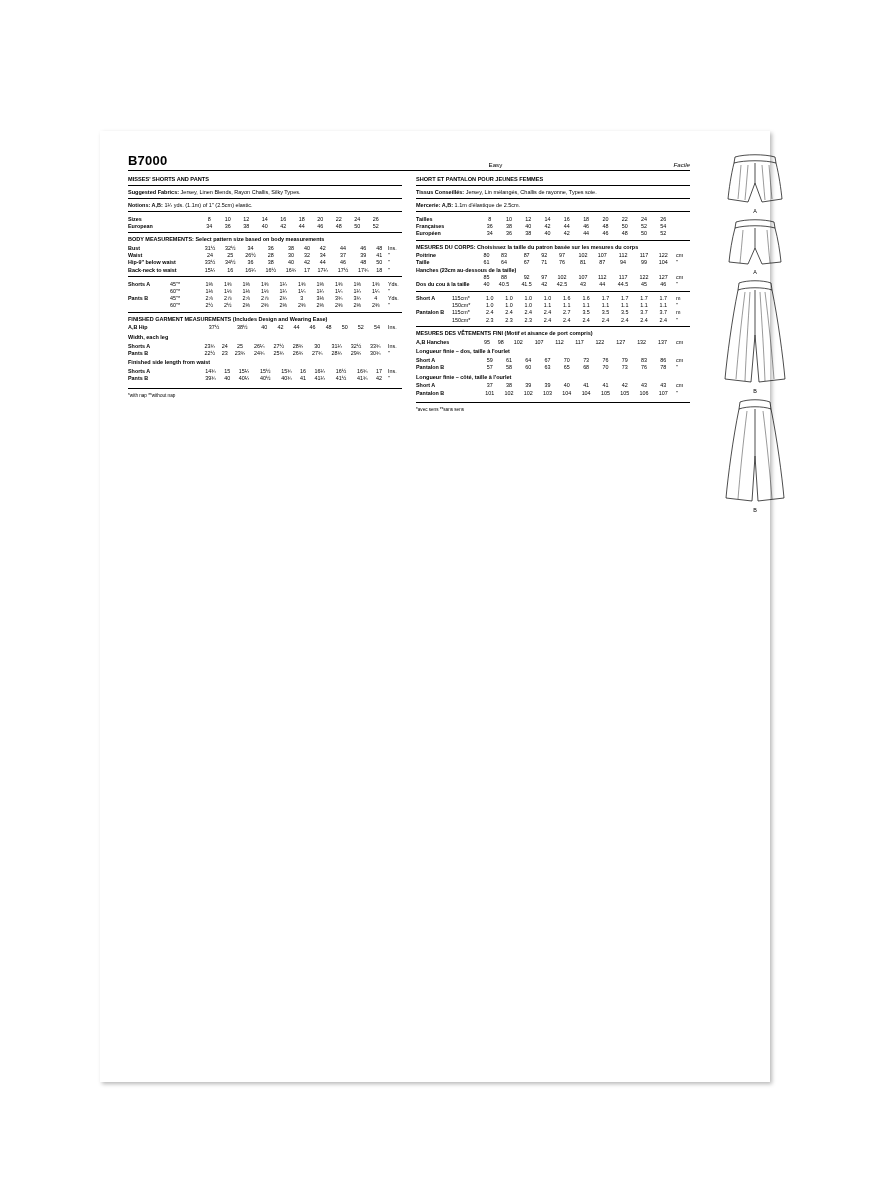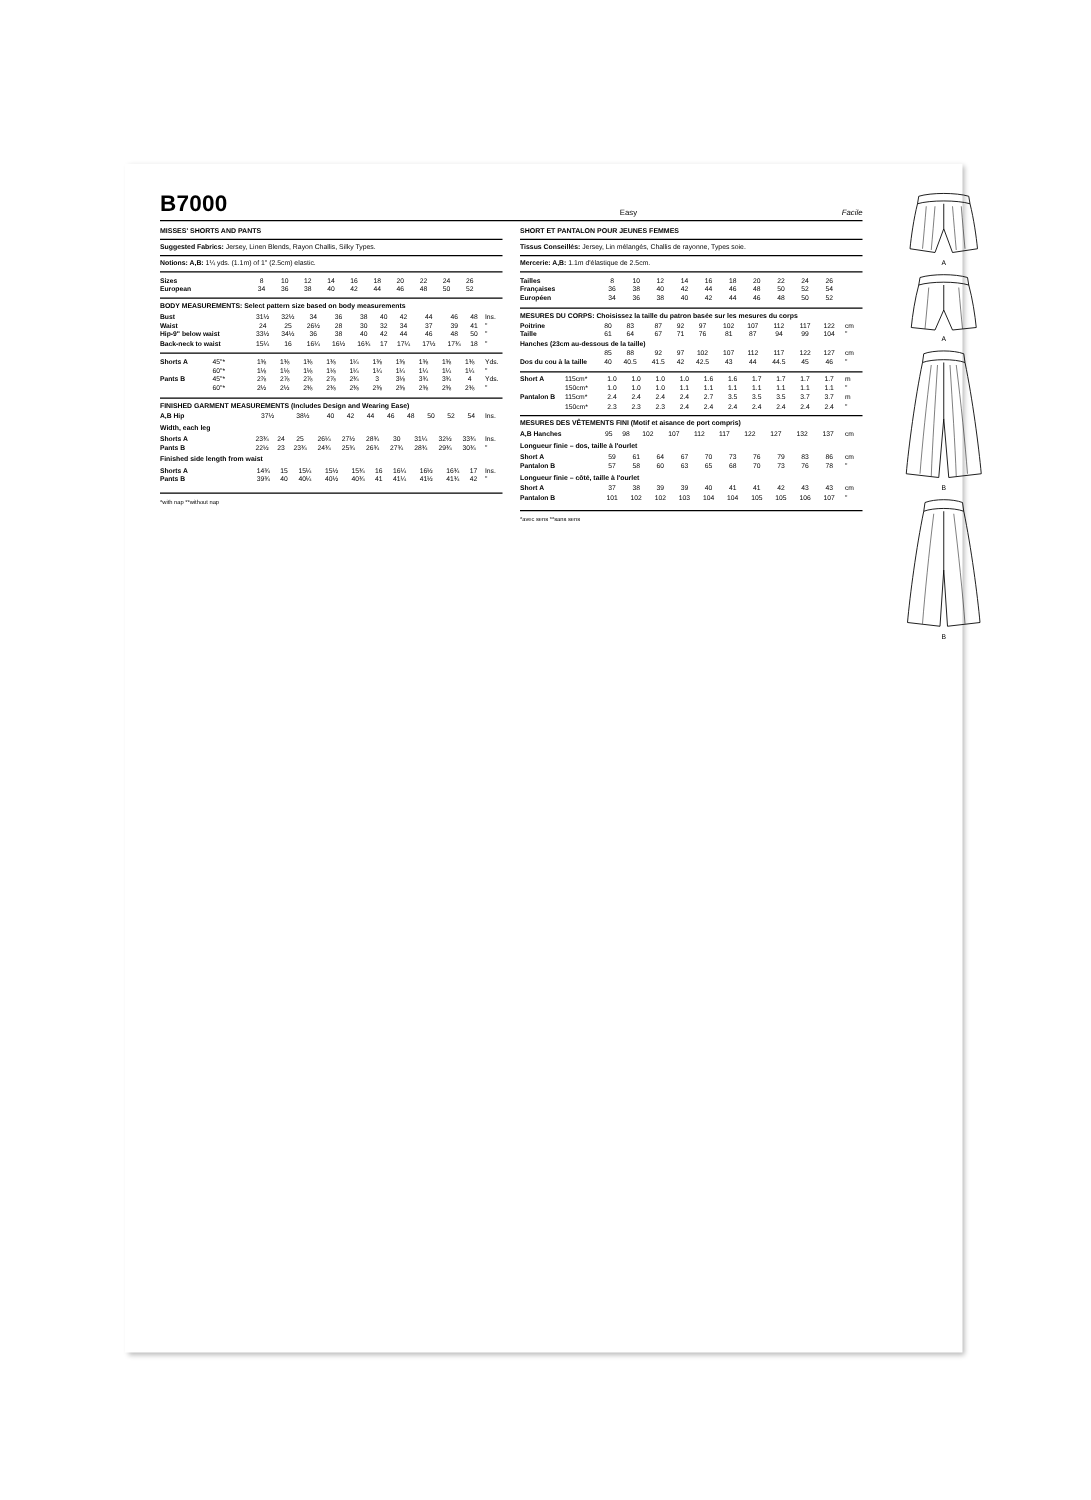--- a/index.html
+++ b/index.html
@@ -2,21 +2,21 @@
 <html><head>
 <meta charset="utf-8">
 <style>
   html,body{margin:0;padding:0;background:#ffffff;}
   body{width:873px;height:1200px;font-family:"Liberation Sans",sans-serif;color:#000;}
   .page{position:relative;width:873px;height:1200px;background:#ffffff;}
   .sheet{position:absolute;left:100px;top:131px;width:670px;height:951px;background:#fff;box-shadow:2px 2px 4px rgba(0,0,0,0.28);}
   .inner{position:absolute;left:28px;top:22px;width:562px;}
   
   .hdr{display:flex;align-items:flex-end;justify-content:space-between;}
-  .hdr .code{font-size:18px;font-weight:bold;letter-spacing:0.2px;}
+  .hdr .code{font-size:13px;font-weight:bold;letter-spacing:0.2px;}
   .hdr .mid{font-size:6.2px;margin-left:150px;}
   .hdr .right{font-size:6.2px;font-style:italic;}
   .rule{border-bottom:0.8px solid #000;margin-top:2px;}
   .cols{display:flex;gap:14px;margin-top:5px;}
   .col{width:274px;}
   .title{font-size:5.6px;font-weight:bold;margin-bottom:2px;}
   .line{font-size:5.5px;margin-bottom:1.5px;}
   .line b{font-weight:bold;}
   .sep{border-bottom:0.6px solid #000;margin:3px 0 3px 0;}
   table{border-collapse:collapse;width:100%;font-size:5.4px;}

